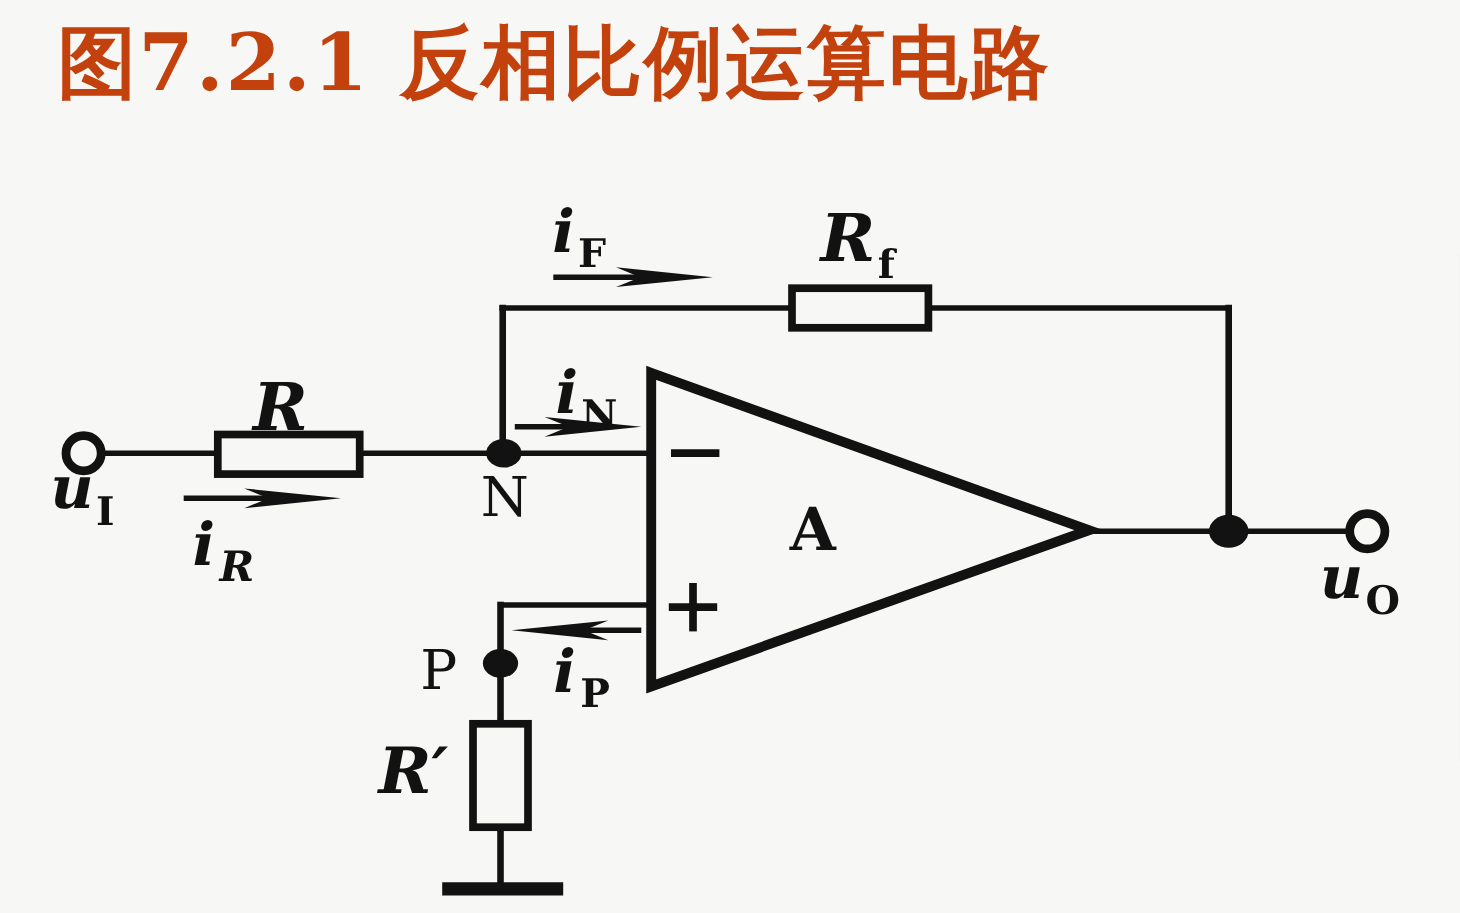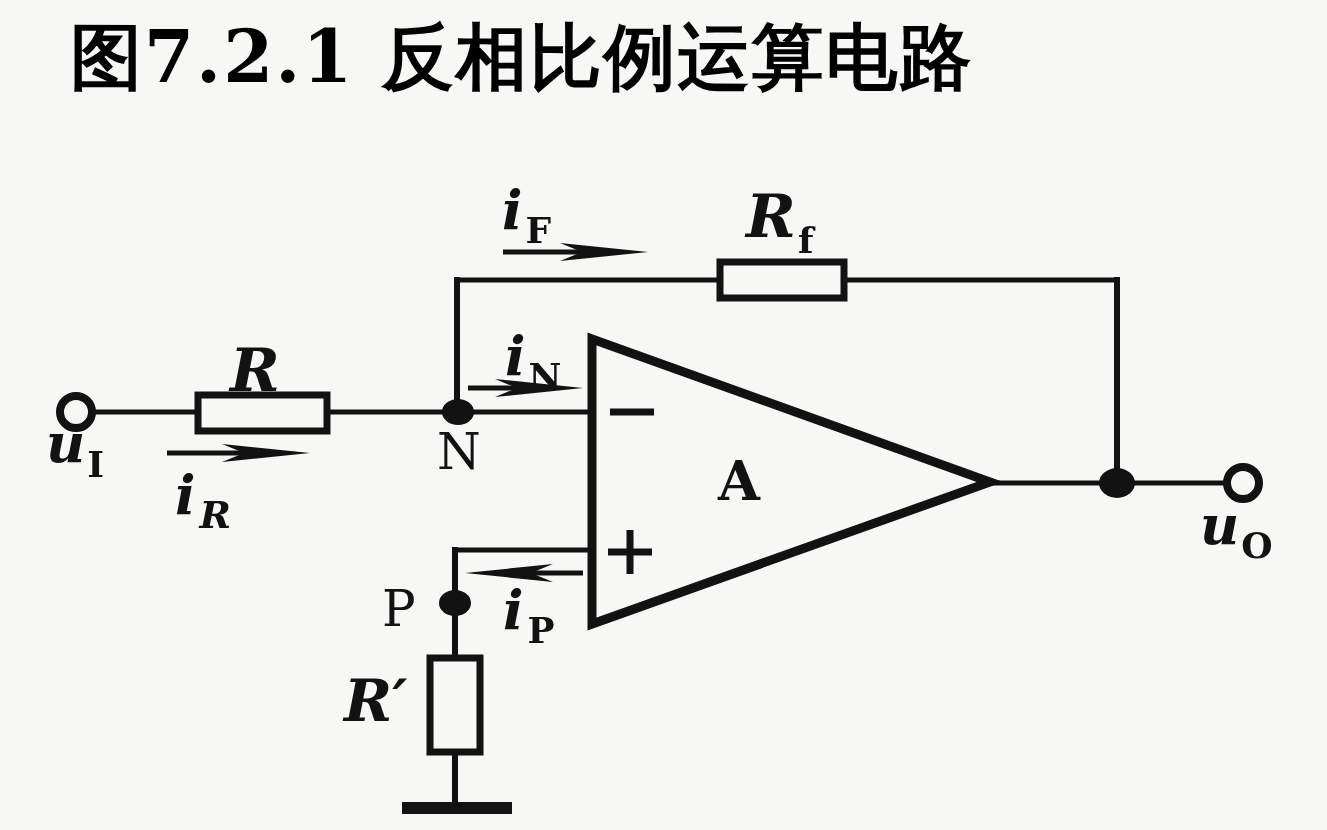--- a/index.html
+++ b/index.html
@@ -4,26 +4,26 @@
 <style>
   html,body{margin:0;padding:0;}
   body{background:#e9e9e7;font-family:"DejaVu Serif", serif;}
   .stage{
     position:relative;
     width:1327px;height:830px;
     background:#f7f7f5;
     overflow:hidden;
   }
   .fig-title{
-    position:absolute;left:70px;top:10px;
+    position:absolute;left:52px;top:10px;
     font-family:"DejaVu Serif", serif;
     font-weight:bold;
     font-size:72px;
     letter-spacing:2px;
-    color:#000000;
+    color:#c2410c;
     white-space:nowrap;
   }
   svg{position:absolute;left:0;top:0;}
   .ink-stroke{stroke:#121212;fill:none;}
   .ink-fill{fill:#121212;stroke:none;}
   .paperfill{fill:#f7f7f5;}
   text{fill:#121212;font-family:"DejaVu Serif", serif;}
   .math-main{font-size:54px;font-style:italic;font-weight:bold;}
   .math-sub{font-size:36px;font-style:normal;font-weight:bold;}
   .math-sub-it{font-size:38px;font-style:italic;font-weight:bold;}

